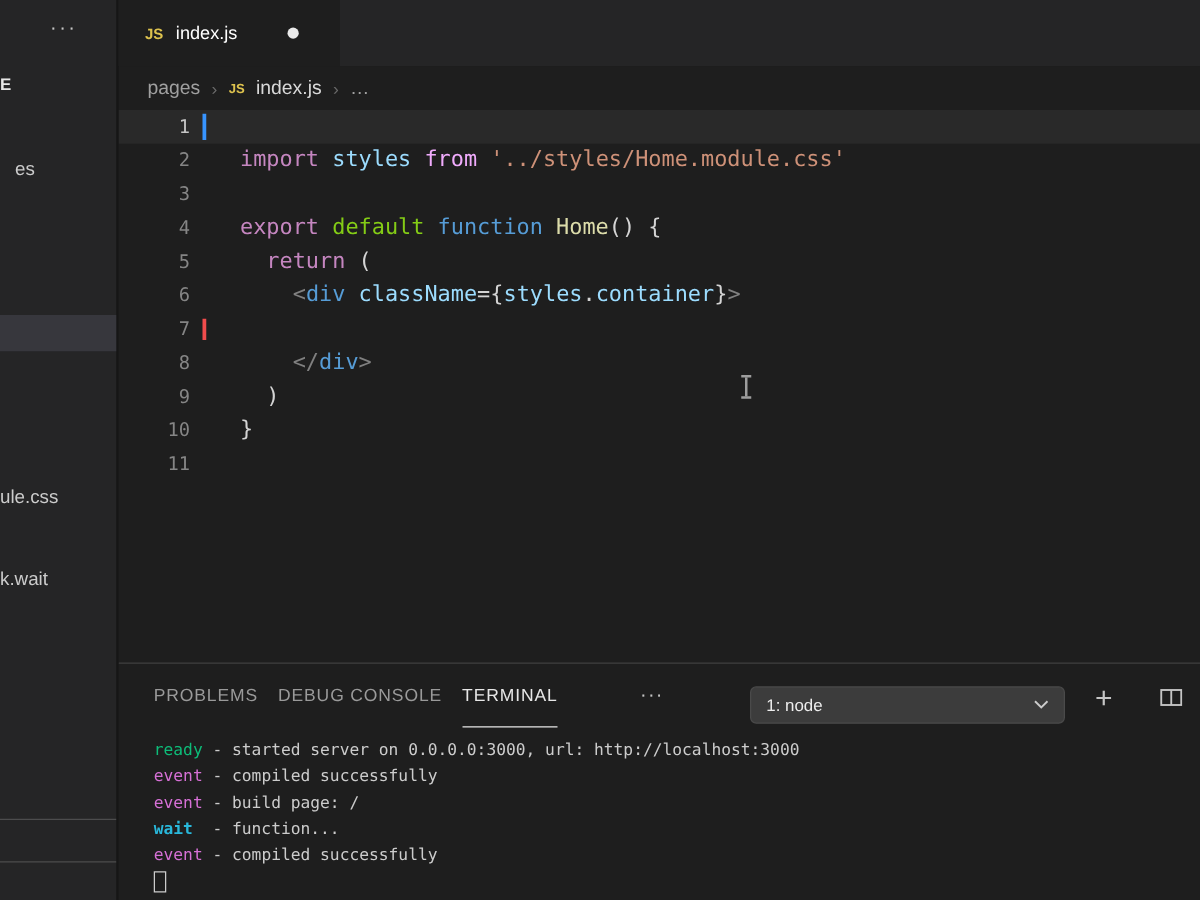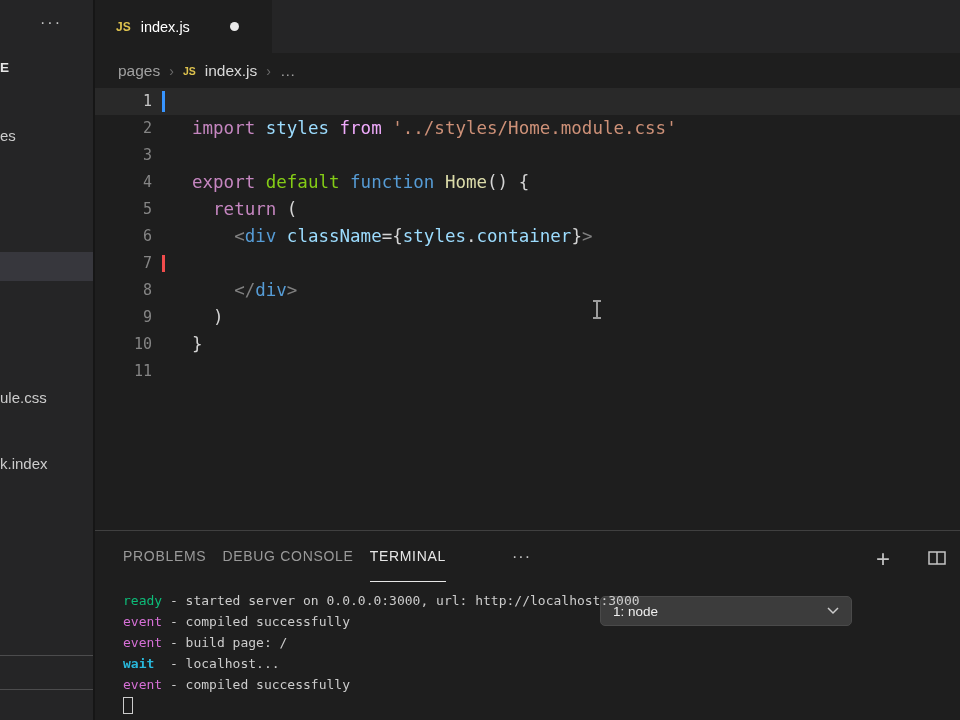--- a/index.html
+++ b/index.html
@@ -5,21 +5,21 @@
 *{margin:0;padding:0;box-sizing:border-box;}
 html,body{width:960px;height:720px;overflow:hidden;}
 body{background:#1e1e1e;font-family:"Liberation Sans",sans-serif;}
 .app{position:relative;width:960px;height:720px;background:#1e1e1e;}
 
 
 .sidebar{position:absolute;left:0;top:0;width:95px;height:720px;background:#252526;border-right:2px solid #161616;}
 .sb-more{position:absolute;left:40px;top:14px;color:#c5c5c5;font-size:16px;letter-spacing:2px;}
 .sb-p{position:absolute;left:0;color:#cccccc;font-size:15px;white-space:nowrap;}
 .sb-p0{top:60px;font-weight:bold;font-size:13.5px;letter-spacing:1px;color:#e7e7e7;}
-.sb-p1{top:127px;}
+.sb-p1{top:127px;padding-left:12px;}
 .sb-p2{top:389px;}
 .sb-p3{top:455px;}
 .sb-sel{position:absolute;left:0;top:252px;width:93px;height:29px;background:#37373d;}
 .sb-div{position:absolute;left:0;width:93px;border-top:1px solid rgba(197,197,197,0.25);}
 .sb-div1{top:655px;}
 .sb-div2{top:689px;}
 
 
 .main{position:absolute;left:95px;top:0;width:865px;height:720px;}
 
@@ -50,40 +50,40 @@
 .ibeam:before{top:-2px;}
 .ibeam:after{bottom:-2px;}
 
 
 .panel{position:absolute;left:0;top:530px;width:100%;height:190px;background:#1e1e1e;border-top:1px solid rgba(128,128,128,0.35);}
 .panel-header{position:relative;height:52px;}
 .panel-tabs{position:absolute;left:28px;top:0;display:flex;gap:16px;height:52px;}
 .ptab{font-size:14px;letter-spacing:0.7px;color:#9a9a9a;line-height:50px;height:51px;border-bottom:1px solid transparent;cursor:default;}
 .ptab.active{color:#e7e7e7;border-bottom-color:#e7e7e7;}
 .panel-more{position:absolute;left:417px;top:0;line-height:52px;color:#c5c5c5;font-size:16px;letter-spacing:1px;}
-.term-dd{position:absolute;left:505px;top:18px;width:252px;height:30px;background:#3c3c3c;border:1px solid #4a4a4a;border-radius:5px;display:flex;align-items:center;padding:0 12px;color:#eeeeee;font-size:13.5px;margin-top:47px;}
+.term-dd{position:absolute;left:505px;top:18px;width:252px;height:30px;background:#3c3c3c;border:1px solid #4a4a4a;border-radius:5px;display:flex;align-items:center;padding:0 12px;color:#eeeeee;font-size:13.5px;}
 .term-dd .chev{margin-left:auto;display:flex;}
 .plus-icon{position:absolute;left:781px;top:0;line-height:56px;font-size:24px;font-weight:300;color:#c5c5c5;}
 .split-icon{position:absolute;left:833px;top:20px;display:flex;}
 .terminal{position:absolute;left:0;top:52px;width:100%;height:138px;padding:7px 0 0 28px;font-family:"DejaVu Sans Mono",monospace;font-size:13px;}
 .trow{height:21px;line-height:21px;white-space:pre;}
 .term-cursor{width:10px;height:17px;border:1px solid #cccccc;margin-top:2px;}
 </style>
 </head>
 <body>
 
 <div class="app">
 
   <aside class="sidebar">
     <div class="sb-more">···</div>
     <div class="sb-p sb-p0">E</div>
     <div class="sb-p sb-p1">es</div>
     <div class="sb-sel"></div>
     <div class="sb-p sb-p2">ule.css</div>
-    <div class="sb-p sb-p3">k.index</div>
+    <div class="sb-p sb-p3">k.wait</div>
     <div class="sb-div sb-div1"></div>
     <div class="sb-div sb-div2"></div>
   </aside>
 
   <div class="main">
 
     <div class="tabbar">
       <div class="tab">
         <span class="js-icon">JS</span>
         <span class="tab-label">index.js</span>
@@ -174,21 +174,21 @@
               <rect x="1" y="1" width="16" height="12" fill="none" stroke="#c5c5c5" stroke-width="1.5"></rect>
               <line x1="9" y1="1" x2="9" y2="13" stroke="#c5c5c5" stroke-width="1.5"></line>
             </svg>
         </div>
       </div>
       <div class="terminal">
         <div id="term-lines">
             <div class="trow"><span style="color: rgb(13, 188, 121);">ready</span><span style="color: rgb(204, 204, 204);"> - started server on 0.0.0.0:3000, url: http://localhost:3000</span></div>
             <div class="trow"><span style="color: rgb(214, 112, 214);">event</span><span style="color: rgb(204, 204, 204);"> - compiled successfully</span></div>
             <div class="trow"><span style="color: rgb(214, 112, 214);">event</span><span style="color: rgb(204, 204, 204);"> - build page: /</span></div>
-            <div class="trow"><span style="color: rgb(41, 184, 219); font-weight: bold;">wait</span><span style="color: rgb(204, 204, 204);">  - localhost...</span></div>
+            <div class="trow"><span style="color: rgb(41, 184, 219); font-weight: bold;">wait</span><span style="color: rgb(204, 204, 204);">  - function...</span></div>
             <div class="trow"><span style="color: rgb(214, 112, 214);">event</span><span style="color: rgb(204, 204, 204);"> - compiled successfully</span></div>
             <div class="term-cursor"></div>
           </div>
       </div>
     </div>
 
   </div>
 </div>
 
 </body></html>

